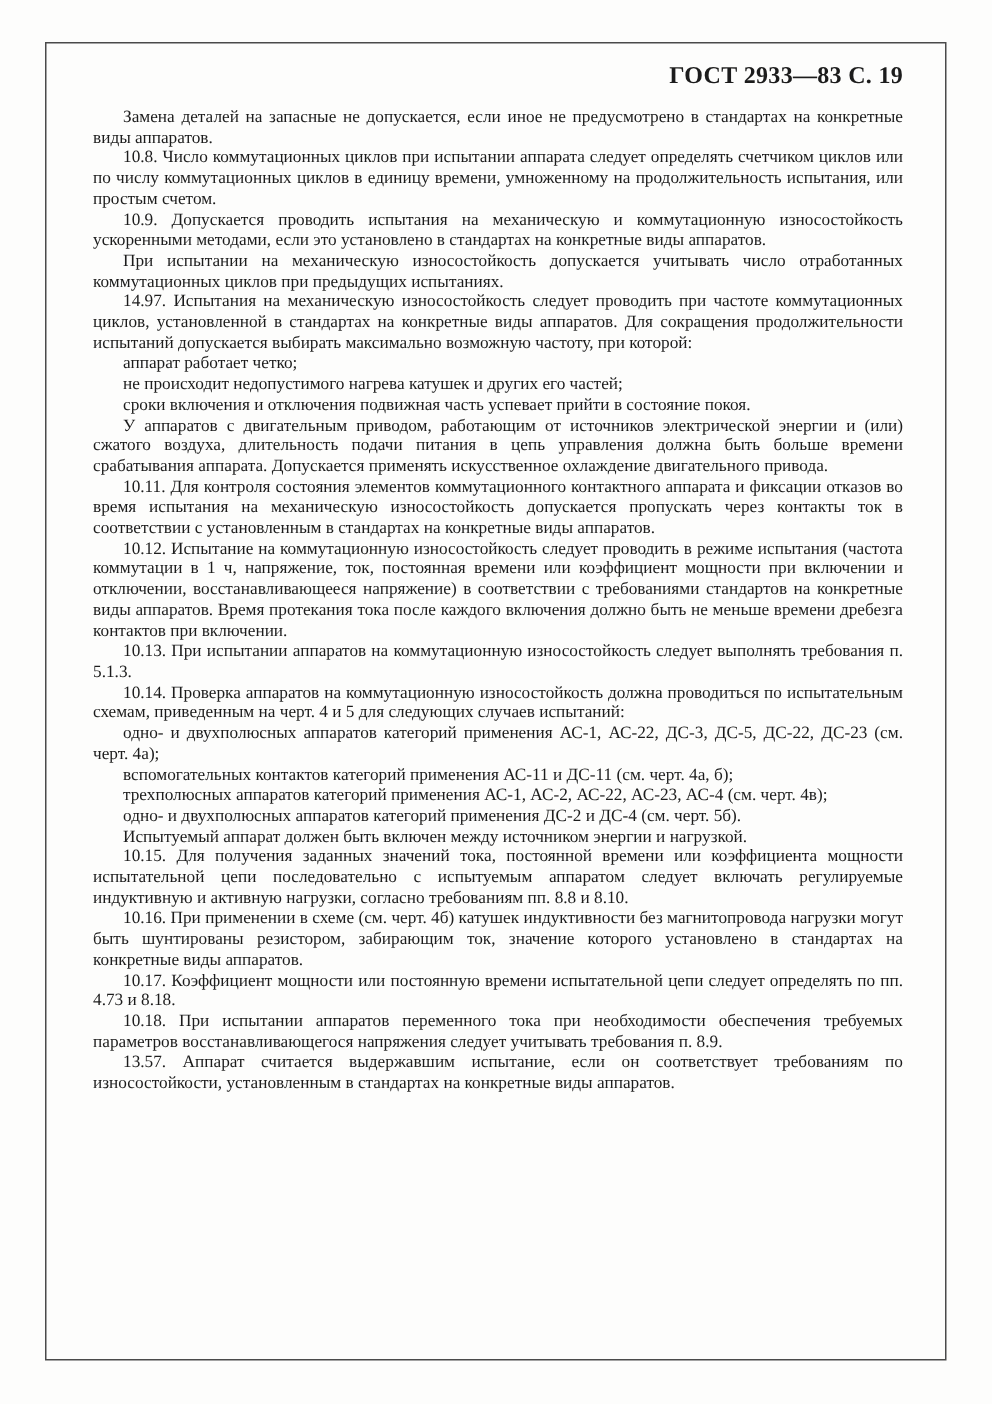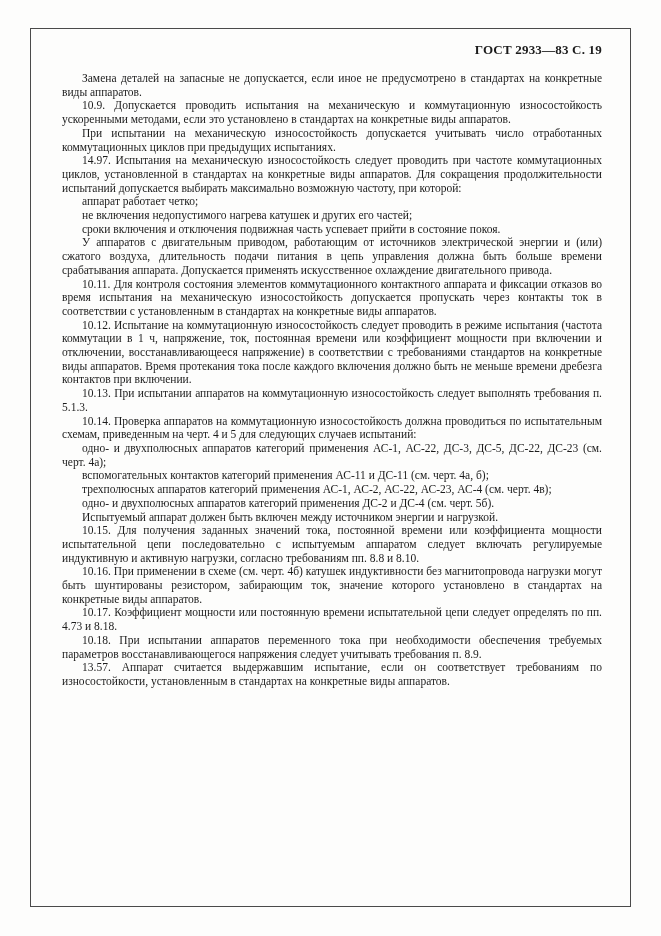--- a/index.html
+++ b/index.html
@@ -25,21 +25,21 @@
     box-sizing: border-box;
     pointer-events: none;
   }
   .page-header {
     position: absolute;
     top: 42px;
     left: 62px;
     width: 540px;
     text-align: right;
     font-weight: bold;
-    font-size: 13px;
+    font-size: 16px;
     letter-spacing: 0.2px;
   }
   .content {
     position: absolute;
     left: 62px;
     top: 72px;
     width: 540px;
     font-size: 11.5px;
     line-height: 13.7px;
     text-align: justify;
@@ -55,25 +55,26 @@
 </style>
 </head>
 <body>
 
 <div class="page-frame"></div>
 
 <div class="page-header">ГОСТ 2933—83 С. 19</div>
 
 <div class="content" id="content">
     <p>Замена деталей на запасные не допускается, если иное не предусмотрено в стандартах на конкретные виды аппаратов.</p>
+    <p>10.8. Число коммутационных циклов при испытании аппарата следует определять счетчиком циклов или по числу коммутационных циклов в единицу времени, умноженному на продолжительность испытания, или простым счетом.</p>
     <p>10.9. Допускается проводить испытания на механическую и коммутационную износостойкость ускоренными  методами, если это установлено в стандартах на конкретные виды аппаратов.</p>
     <p>При испытании на механическую износостойкость допускается учитывать число отработанных коммутационных циклов при предыдущих испытаниях.</p>
     <p>14.97. Испытания на механическую износостойкость следует проводить при частоте коммутационных циклов, установленной в стандартах на конкретные виды аппаратов. Для сокращения продолжительности испытаний допускается выбирать максимально возможную частоту, при которой:</p>
     <p>аппарат работает четко;</p>
-    <p>не включения недопустимого нагрева катушек и других его частей;</p>
+    <p>не происходит недопустимого нагрева катушек и других его частей;</p>
     <p>сроки включения и отключения подвижная часть успевает прийти в состояние покоя.</p>
     <p>У аппаратов с двигательным приводом, работающим от источников электрической энергии и (или) сжатого воздуха, длительность подачи питания в цепь управления должна быть больше времени срабатывания аппарата. Допускается применять искусственное охлаждение двигательного привода.</p>
     <p>10.11. Для контроля состояния элементов коммутационного контактного аппарата и фиксации отказов во время испытания на механическую износостойкость допускается пропускать через контакты ток в соответствии с установленным в стандартах на конкретные виды аппаратов.</p>
     <p>10.12. Испытание на коммутационную износостойкость следует проводить в режиме испытания (частота коммутации в 1 ч, напряжение, ток, постоянная времени или коэффициент мощности при включении и отключении, восстанавливающееся напряжение) в соответствии с требованиями стандартов на конкретные виды аппаратов. Время протекания тока после каждого включения должно быть не меньше времени дребезга контактов при включении.</p>
     <p>10.13. При испытании аппаратов на коммутационную износостойкость следует выполнять требования п.  5.1.3.</p>
     <p>10.14. Проверка аппаратов на коммутационную износостойкость должна проводиться по испытательным схемам, приведенным на черт.  4 и 5 для следующих случаев испытаний:</p>
     <p>одно- и двухполюсных аппаратов категорий применения АС-1, АС-22, ДС-3, ДС-5, ДС-22, ДС-23 (см. черт. 4а);</p>
     <p>вспомогательных контактов категорий применения АС-11 и ДС-11 (см. черт. 4а, б);</p>
     <p>трехполюсных аппаратов категорий применения АС-1, АС-2, АС-22, АС-23, АС-4 (см. черт. 4в);</p>
     <p>одно- и двухполюсных аппаратов категорий применения ДС-2 и ДС-4 (см. черт. 5б).</p>

